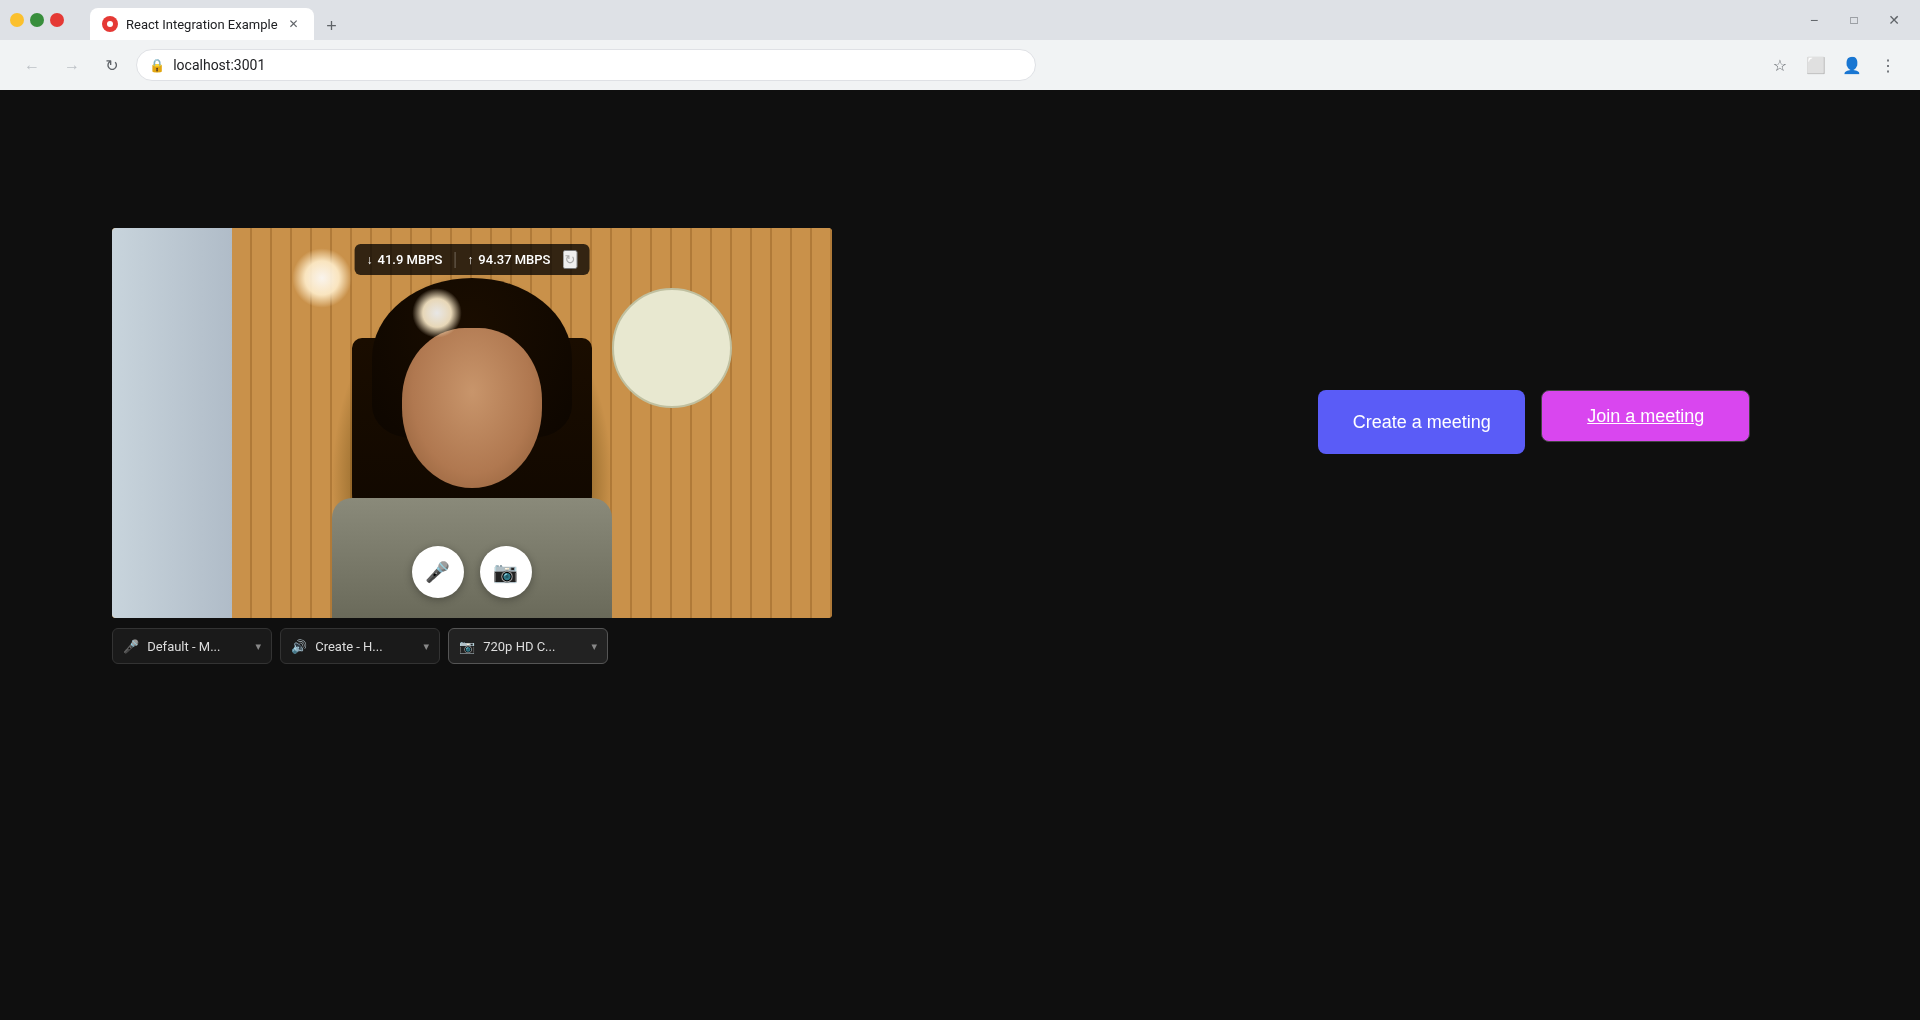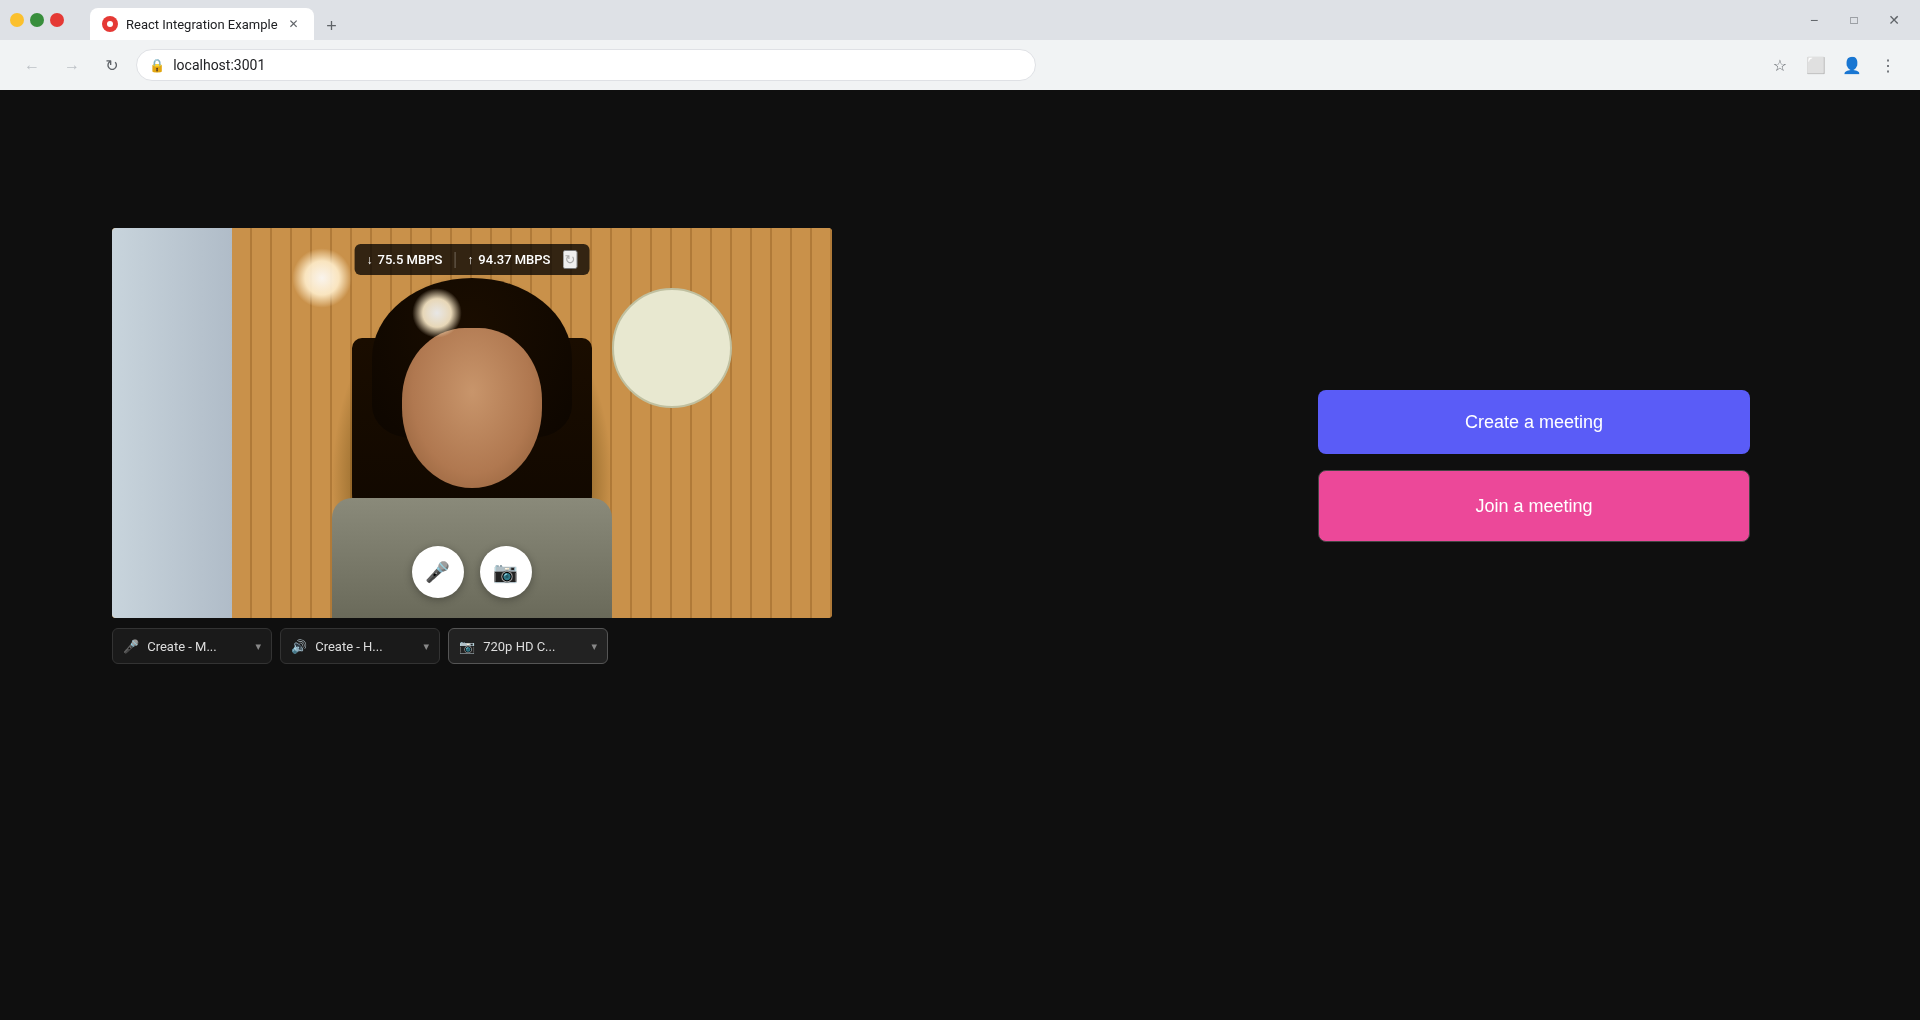--- a/index.html
+++ b/index.html
@@ -410,49 +410,50 @@
       font-size: 11px;
       color: #888;
     }
 
     
     .action-panel {
       position: absolute;
       right: 170px;
       top: 300px;
       display: flex;
-      flex-direction: column;
+      flex-direction: row;
       gap: 16px;
       width: 432px;
     }
 
     .create-meeting-btn {
       width: 100%;
       height: 64px;
       background: #5a5cf7;
       border: none;
       border-radius: 8px;
       color: #fff;
       font-size: 18px;
       font-weight: 500;
       cursor: pointer;
       transition: background 0.2s;
     }
 
     .join-meeting-btn {
       width: 100%;
-      height: 72px;
-      background: #ec4899;
+      height: 52px;
+      background: #d946ef;
       border: 1px solid #444;
       border-radius: 8px;
       color: #fff;
       font-size: 18px;
       font-weight: 500;
       cursor: pointer;
       transition: background 0.2s;
+      text-decoration: underline;
     }
 
     
     .ceiling-light {
       position: absolute;
       border-radius: 50%;
       background: radial-gradient(circle, #fff 0%, #ffeecc 40%, transparent 70%);
       opacity: 0.9;
     }
 
@@ -550,21 +551,21 @@
 
         <div class="lights-overlay">
           <div class="ceiling-light" style="width:60px;height:60px;top:20px;left:180px;"></div>
           <div class="ceiling-light" style="width:50px;height:50px;top:60px;left:300px;"></div>
         </div>
       </div>
 
       <div class="network-stats">
         <div class="stat-item">
           <span class="stat-arrow">↓</span>
-          <span>75.5 MBPS</span>
+          <span>41.9 MBPS</span>
         </div>
         <div class="stat-divider"></div>
         <div class="stat-item">
           <span class="stat-arrow">↑</span>
           <span>94.37 MBPS</span>
         </div>
         <button class="stat-refresh">↻</button>
       </div>
 
       <div class="media-controls">
@@ -574,21 +575,21 @@
         <button class="control-btn">
           <span>📷</span>
         </button>
       </div>
     </div>
 
     <div class="device-selectors" style="position:relative; left:0; bottom:0; margin-top:10px;">
 
       <div class="device-select">
         <span class="select-icon">🎤</span>
-        <span class="select-text">Create - M...</span>
+        <span class="select-text">Default - M...</span>
         <span class="select-chevron">▾</span>
       </div>
 
       <div class="device-select">
         <span class="select-icon">🔊</span>
         <span class="select-text">Create - H...</span>
         <span class="select-chevron">▾</span>
       </div>
 
       <div class="device-select active">

